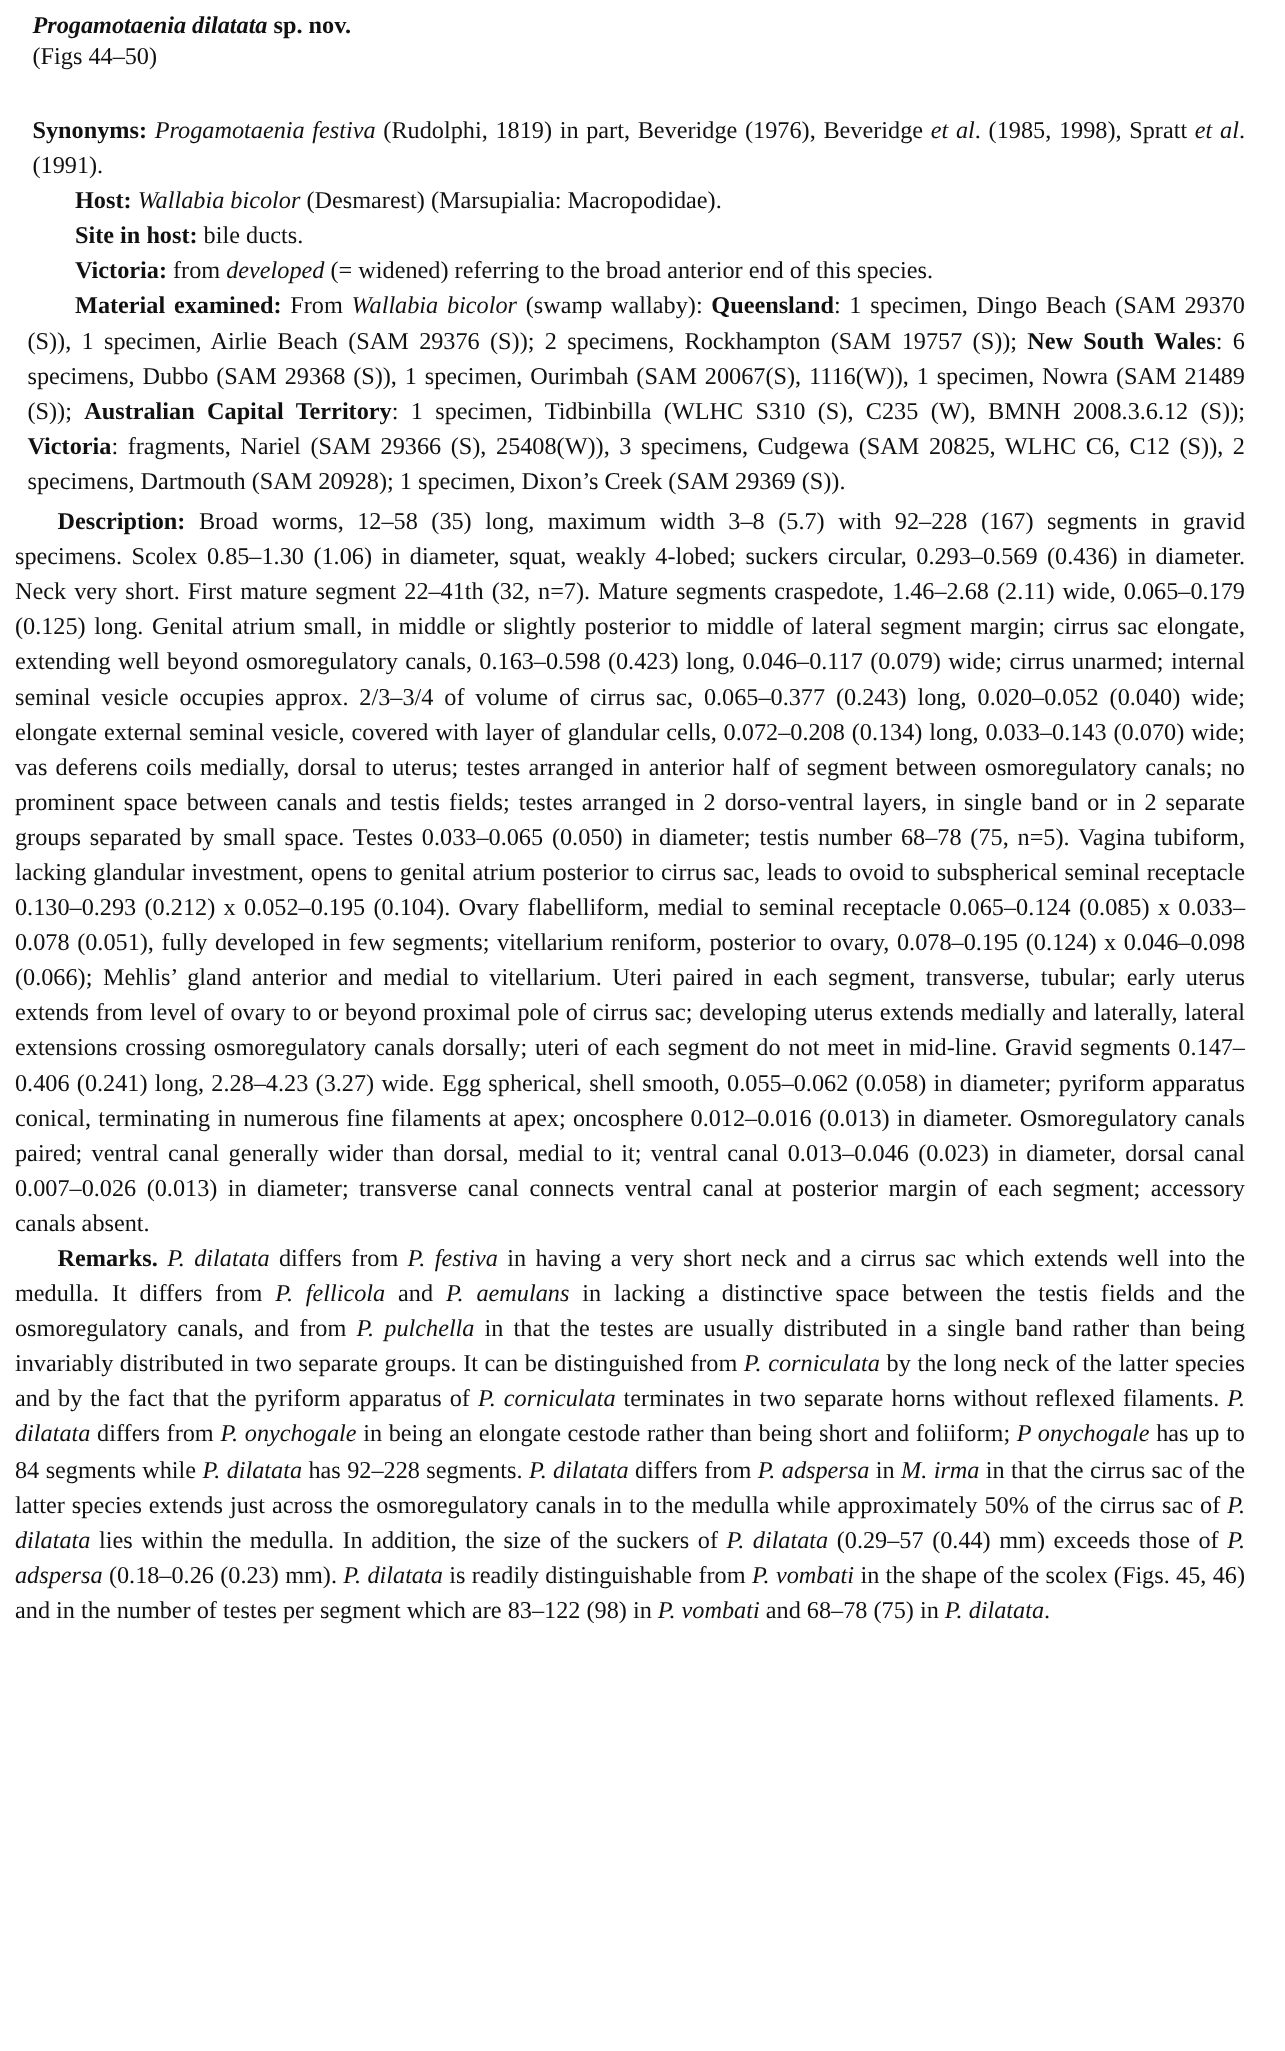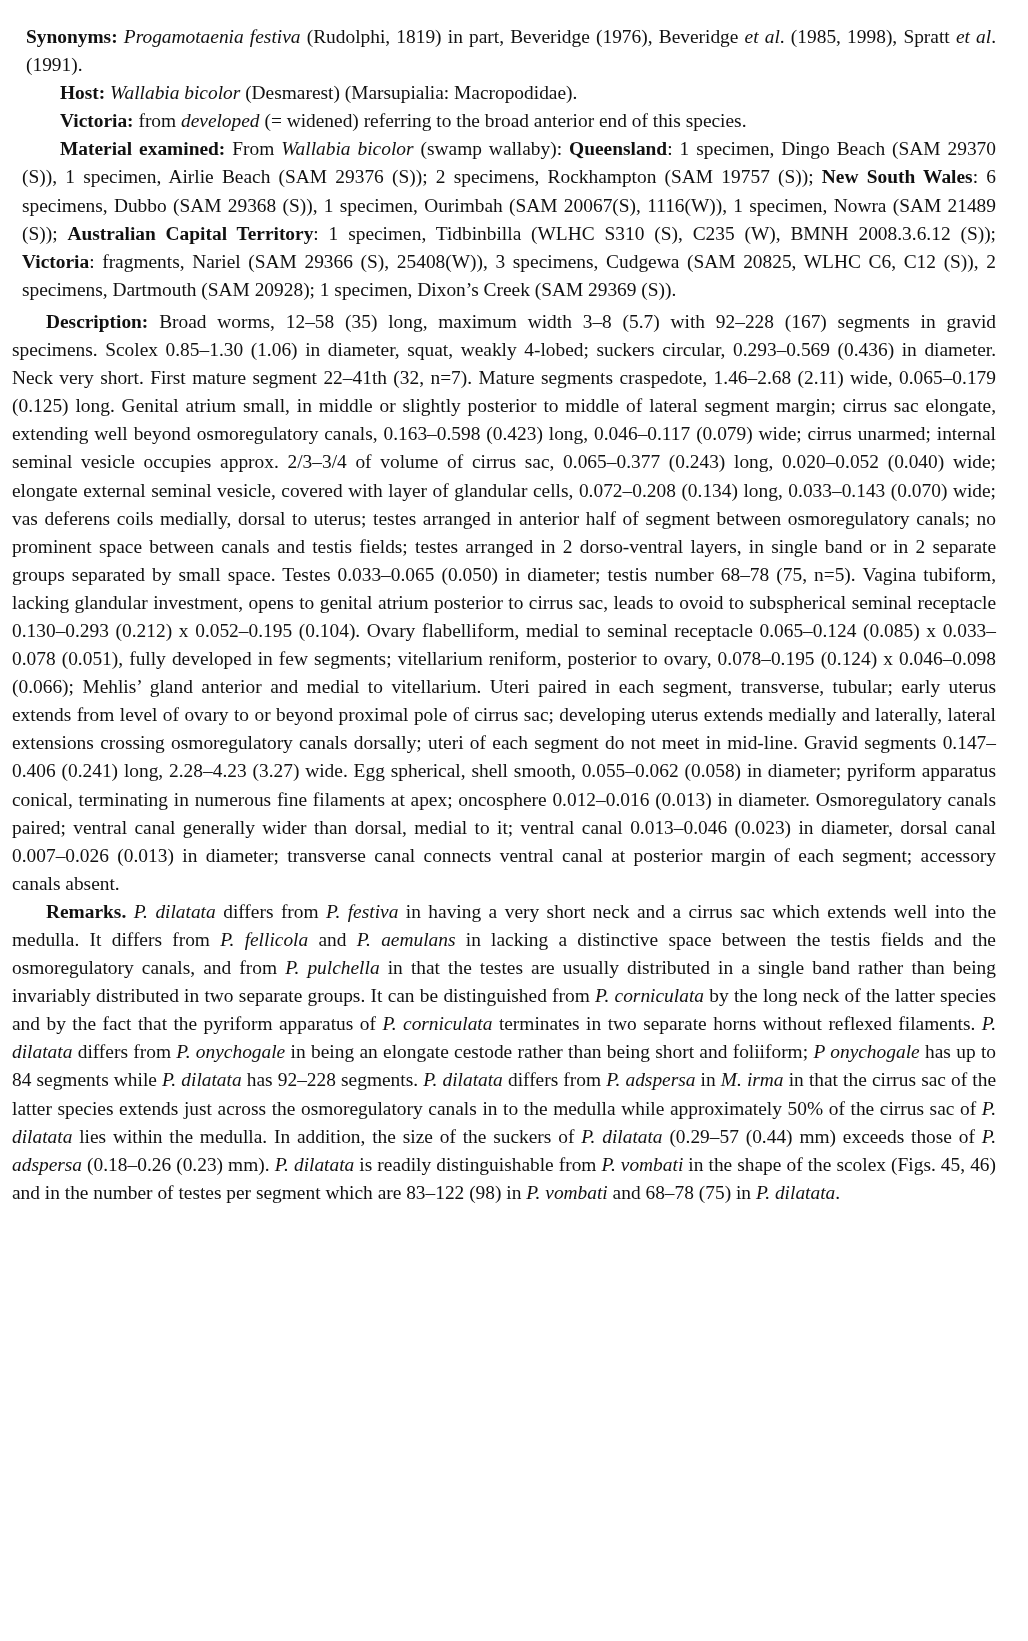--- a/index.html
+++ b/index.html
@@ -9,38 +9,45 @@
     overflow: hidden;
     font-family: "Liberation Serif", "DejaVu Serif", serif;
     color: #111111;
     font-size: 19.4px;
     line-height: 28.1px;
   }
   .page { position: relative; padding: 8px 32px 0 26px; }
   .title-block { margin-left: 0; font-size: 19.4px; line-height: 25px; }
   .title-line { font-weight: bold; }
   .figs { }
-  .section { margin-top: 15px; }
+  .section { margin-top: 33px; }
   p { margin: 0; text-align: justify; }
   .indent { text-indent: 34px; }
   .desc { margin-top: 4px; text-indent: 24px; }
   .remarks { text-indent: 20px; }
   i { font-style: italic; }
   b { font-weight: bold; }
   .material-block { margin-left: -4px; }
   .desc-block { margin-left: -14px; }
 </style>
 </head>
 <body>
 
 <div class="page">
+  <div class="title-block">
+    <div class="title-line">
+      <i>Progamotaenia dilatata</i><span> sp. nov.</span>
+    </div>
+    <div class="figs">(Figs 44–50)</div>
+  </div>
 
   <div class="section">
     <p><b>Synonyms:</b><span> </span><i>Progamotaenia festiva</i><span> (Rudolphi, 1819) in part, Beveridge (1976), Beveridge </span><i>et al</i><span>. (1985, 1998), Spratt </span><i>et al</i><span>. (1991).</span></p>
     <p class="indent"><b>Host:</b><span> </span><i>Wallabia bicolor</i><span> (Desmarest) (Marsupialia: Macropodidae).</span></p>
+    <p class="indent"><b>Site in host:</b><span> bile ducts.</span></p>
     <p class="indent"><b>Victoria:</b><span> from </span><i>developed</i><span> (= widened) referring to the broad anterior end of this species.</span></p>
     <div class="material-block">
       <p class="indent" style="text-indent:38px"><b>Material examined:</b><span> From </span><i>Wallabia bicolor</i><span> (swamp wallaby): </span><b>Queensland</b><span>: 1 specimen, Dingo Beach (SAM 29370 (S)), 1 specimen, Airlie Beach (SAM 29376 (S)); 2 specimens, Rockhampton (SAM 19757 (S)); </span><b>New South Wales</b><span>: 6 specimens, Dubbo (SAM 29368 (S)), 1 specimen, Ourimbah (SAM 20067(S), 1116(W)), 1 specimen, Nowra (SAM 21489 (S)); </span><b>Australian Capital Territory</b><span>: 1 specimen, Tidbinbilla (WLHC S310 (S), C235 (W), BMNH 2008.3.6.12 (S)); </span><b>Victoria</b><span>: fragments, Nariel (SAM 29366 (S), 25408(W)), 3 specimens, Cudgewa (SAM 20825, WLHC C6, C12 (S)), 2 specimens, Dartmouth (SAM 20928); 1 specimen, Dixon’s Creek (SAM 29369 (S)).</span></p>
     </div>
     <div class="desc-block">
       <p class="desc" style="text-indent:34px"><b>Description:</b><span> Broad worms, 12–58 (35) long, maximum width 3–8 (5.7) with 92–228 (167) segments in gravid specimens. Scolex 0.85–1.30 (1.06) in diameter, squat, weakly 4-lobed; suckers circular, 0.293–0.569 (0.436) in diameter. Neck very short. First mature segment 22–41th (32, n=7). Mature segments craspedote, 1.46–2.68 (2.11) wide, 0.065–0.179 (0.125) long. Genital atrium small, in middle or slightly posterior to middle of lateral segment margin; cirrus sac elongate, extending well beyond osmoregulatory canals, 0.163–0.598 (0.423) long, 0.046–0.117 (0.079) wide; cirrus unarmed; internal seminal vesicle occupies approx. 2/3–3/4 of volume of cirrus sac, 0.065–0.377 (0.243) long, 0.020–0.052 (0.040) wide; elongate external seminal vesicle, covered with layer of glandular cells, 0.072–0.208 (0.134) long, 0.033–0.143 (0.070) wide; vas deferens coils medially, dorsal to uterus; testes arranged in anterior half of segment between osmoregulatory canals; no prominent space between canals and testis fields; testes arranged in 2 dorso-ventral layers, in single band or in 2 separate groups separated by small space. Testes 0.033–0.065 (0.050) in diameter; testis number 68–78 (75, n=5). Vagina tubiform, lacking glandular investment, opens to genital atrium posterior to cirrus sac, leads to ovoid to subspherical seminal receptacle 0.130–0.293 (0.212) x 0.052–0.195 (0.104). Ovary flabelliform, medial to seminal receptacle 0.065–0.124 (0.085) x 0.033–0.078 (0.051), fully developed in few segments; vitellarium reniform, posterior to ovary, 0.078–0.195 (0.124) x 0.046–0.098 (0.066); Mehlis’ gland anterior and medial to vitellarium. Uteri paired in each segment, transverse, tubular; early uterus extends from level of ovary to or beyond proximal pole of cirrus sac; developing uterus extends medially and laterally, lateral extensions crossing osmoregulatory canals dorsally; uteri of each segment do not meet in mid-line. Gravid segments 0.147–0.406 (0.241) long, 2.28–4.23 (3.27) wide. Egg spherical, shell smooth, 0.055–0.062 (0.058) in diameter; pyriform apparatus conical, terminating in numerous fine filaments at apex; oncosphere 0.012–0.016 (0.013) in diameter. Osmoregulatory canals paired; ventral canal generally wider than dorsal, medial to it; ventral canal 0.013–0.046 (0.023) in diameter, dorsal canal 0.007–0.026 (0.013) in diameter; transverse canal connects ventral canal at posterior margin of each segment; accessory canals absent.</span></p>
       <p class="remarks" style="text-indent:34px"><b>Remarks.</b><span> </span><i>P. dilatata</i><span> differs from </span><i>P. festiva</i><span> in having a very short neck and a cirrus sac which extends well into the medulla. It differs from </span><i>P. fellicola</i><span> and </span><i>P. aemulans</i><span> in lacking a distinctive space between the testis fields and the osmoregulatory canals, and from </span><i>P. pulchella</i><span> in that the testes are usually distributed in a single band rather than being invariably distributed in two separate groups. It can be distinguished from </span><i>P. corniculata</i><span> by the long neck of the latter species and by the fact that the pyriform apparatus of </span><i>P. corniculata</i><span> terminates in two separate horns without reflexed filaments. </span><i>P. dilatata</i><span> differs from </span><i>P. onychogale</i><span> in being an elongate cestode rather than being short and foliiform; </span><i>P onychogale</i><span> has up to 84 segments while </span><i>P. dilatata</i><span> has 92–228 segments. </span><i>P. dilatata</i><span> differs from </span><i>P. adspersa</i><span> in </span><i>M. irma</i><span> in that the cirrus sac of the latter species extends just across the osmoregulatory canals in to the medulla while approximately 50% of the cirrus sac of </span><i>P. dilatata</i><span> lies within the medulla. In addition, the size of the suckers of </span><i>P. dilatata</i><span> (0.29–57 (0.44) mm) exceeds those of </span><i>P. adspersa</i><span> (0.18–0.26 (0.23) mm). </span><i>P. dilatata</i><span> is readily distinguishable from </span><i>P. vombati</i><span> in the shape of the scolex (Figs. 45, 46) and in the number of testes per segment which are 83–122 (98) in </span><i>P. vombati</i><span> and 68–78 (75) in </span><i>P. dilatata</i><span>.</span></p>
     </div>
   </div>
 </div>

